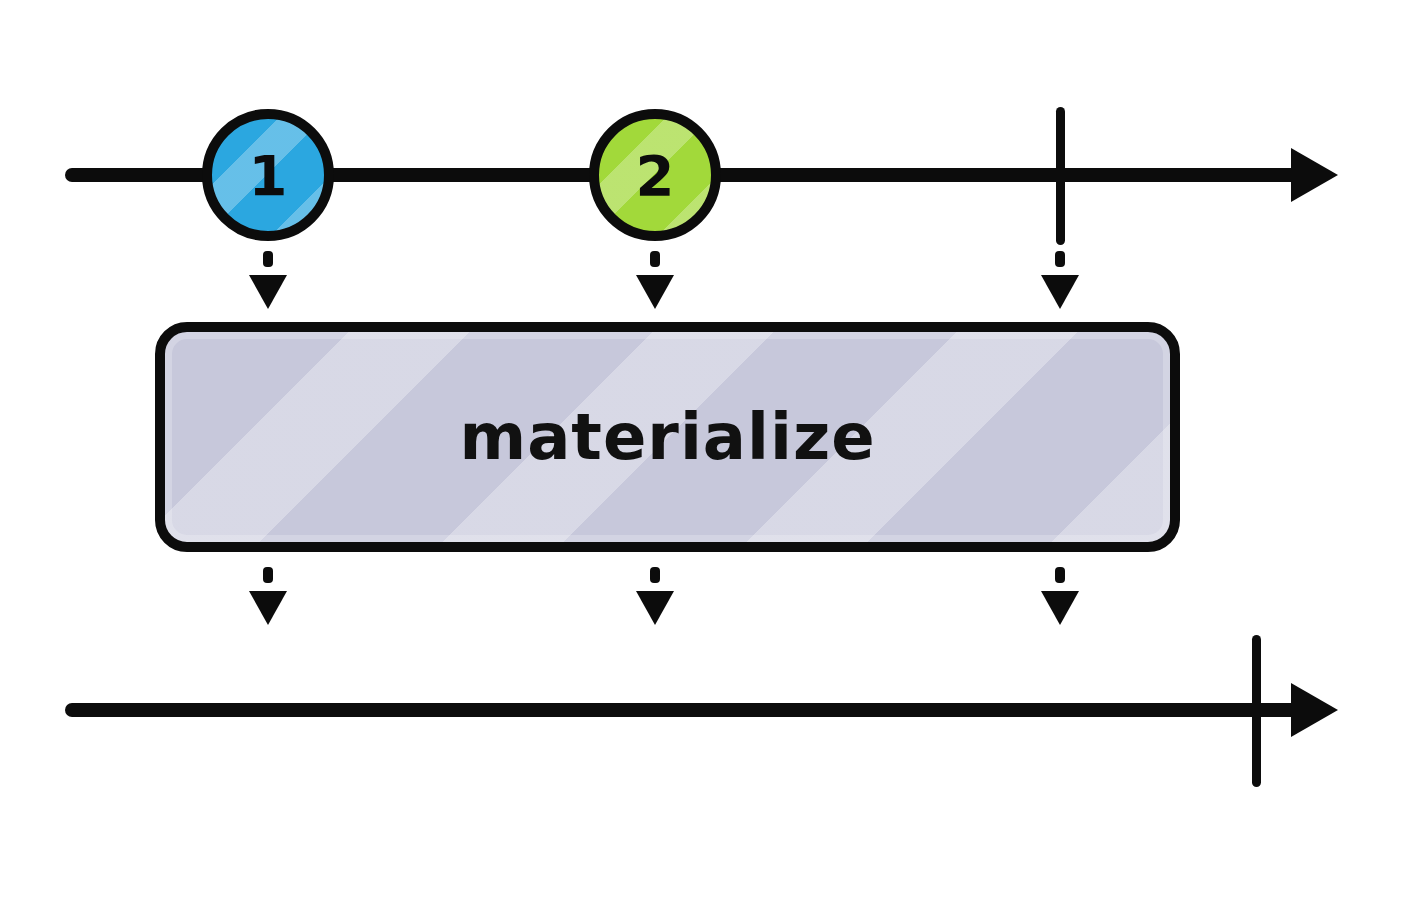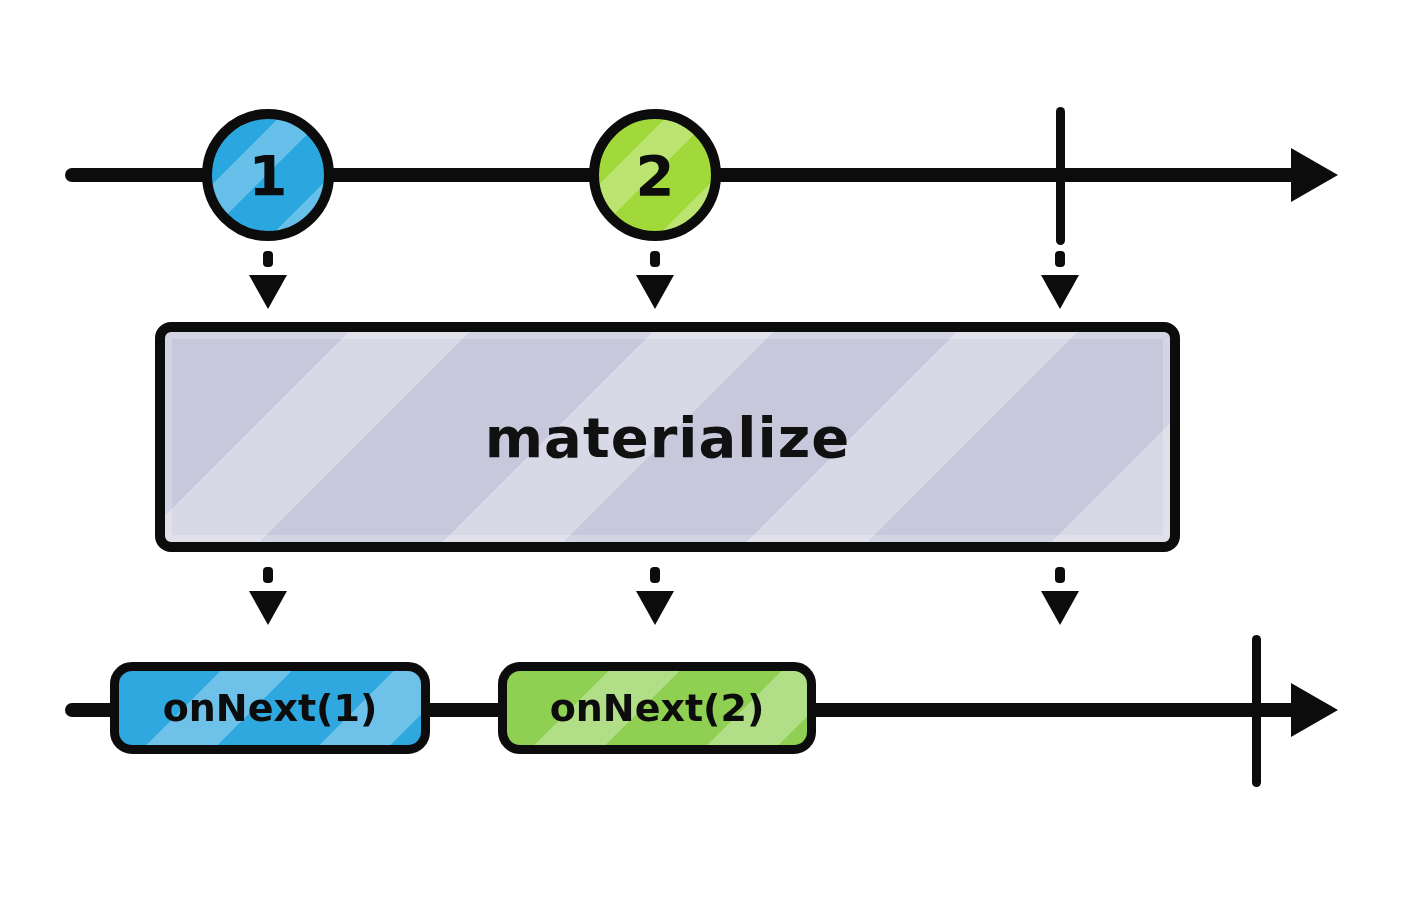--- a/index.html
+++ b/index.html
@@ -73,23 +73,23 @@
   .da5 { left: 633px;  top: 567px; }
   .da6 { left: 1038px; top: 567px; }
   .dash-arrow svg { display: block; }
 
   
   .operator-box {
     position: absolute;
     left: 155px; top: 322px;
     width: 1005px; height: 210px;
     border: 10px solid #0c0c0c;
-    border-radius: 16px;
+    border-radius: 32px;
     display: flex; align-items: center; justify-content: center;
-    font-size: 56px; font-weight: bold; color: #111111;
+    font-size: 64px; font-weight: bold; color: #111111;
     letter-spacing: 1px;
     background-image: repeating-linear-gradient(135deg,
       transparent 0 130px, rgba(255,255,255,0.30) 130px 215px);
     box-shadow: inset 0 0 0 7px rgba(255,255,255,0.22);
     z-index: 1;
   }
 
   
   .event-box {
     position: absolute;
@@ -162,20 +162,14 @@
     <svg width="44" height="58" viewBox="0 0 44 58">
       <rect x="17" y="0" width="10" height="16" rx="4" fill="#0c0c0c"></rect>
       <polygon points="3,24 41,24 22,58" fill="#0c0c0c"></polygon>
     </svg>
   </div>
 
   <div class="line bottom"></div>
   <div class="arrowhead bottom"></div>
   <div class="tick bottom"></div>
 
-  <div class="event-box e1" style="background-color: rgb(47, 167, 223);">
-    <span>onNext(1)</span>
-  </div>
-  <div class="event-box e2" style="background-color: rgb(143, 208, 82);">
-    <span>onNext(2)</span>
-  </div>
 
 </div>
 
 </body></html>

